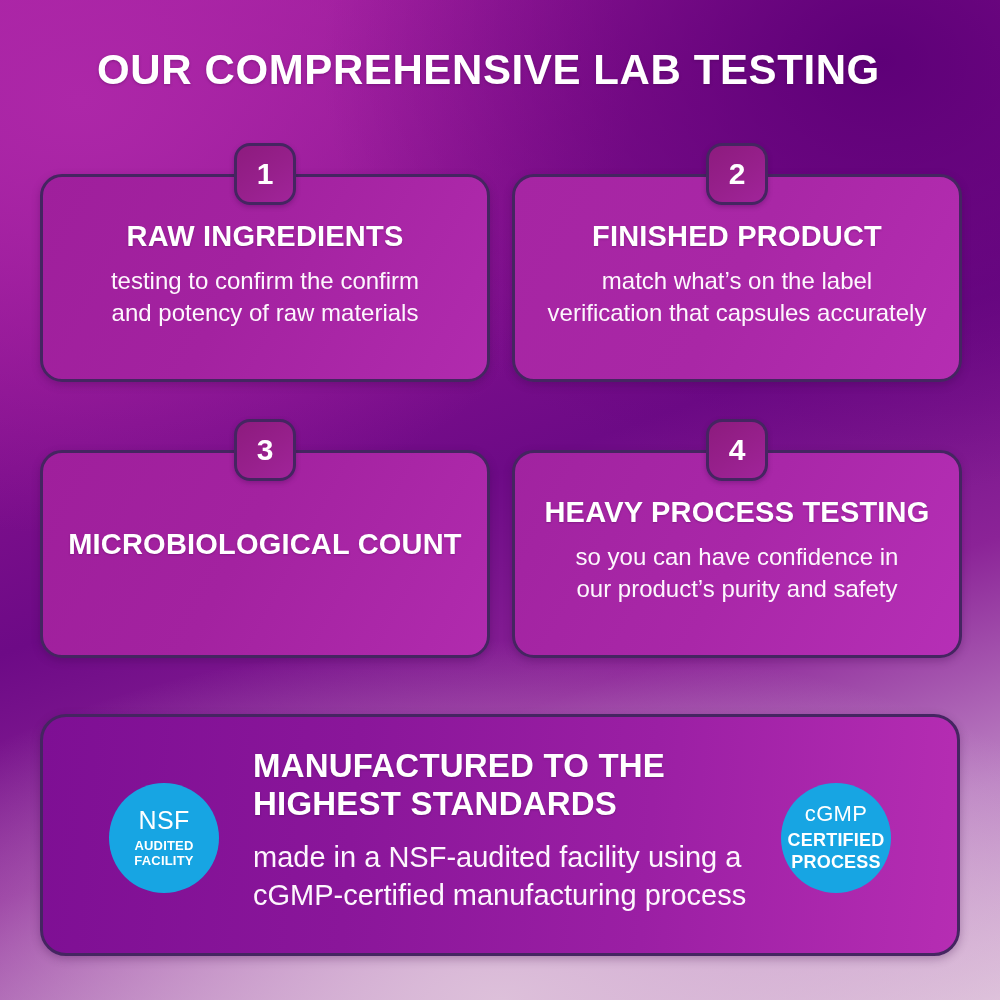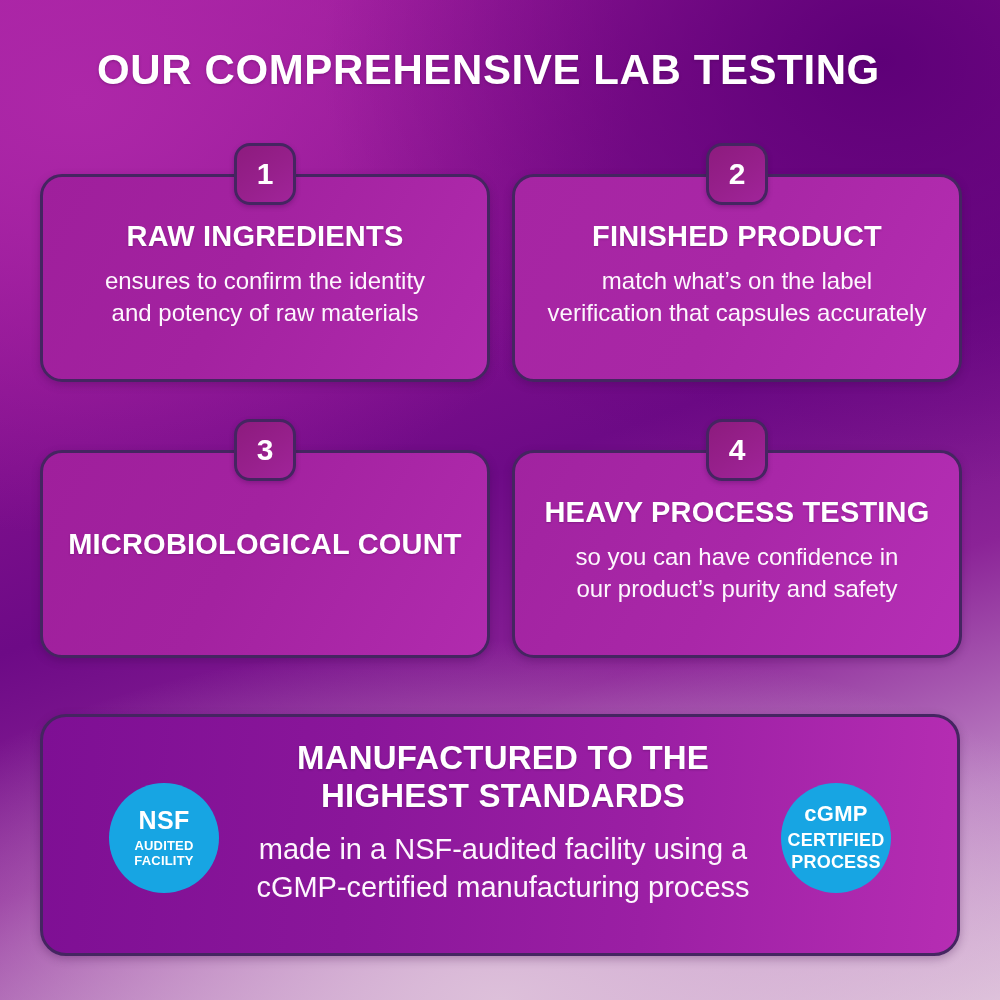--- a/index.html
+++ b/index.html
@@ -91,22 +91,22 @@
   .banner {
     position:absolute;
     left:40px; top:714px; width:920px; height:242px;
     border:3px solid #452561;
     border-radius:26px;
     background:linear-gradient(95deg,#7e0f94 0%, #8a169a 34%, #9b1fa4 66%, #b62db3 100%);
     box-shadow:0 3px 10px rgba(55,0,70,.3);
     overflow:hidden;
   }
   .banner-center {
-    position:absolute; left:210px; top:22px; width:500px;
-    text-align:center;
+    position:absolute; left:210px; top:30px; width:500px;
+    text-align:left;
   }
   .banner-title {
     color:#ffffff; font-weight:bold; font-size:33px;
     line-height:1.16; letter-spacing:.2px;
     text-shadow:0 1px 2px rgba(50,0,60,.3);
   }
   .banner-body {
     margin-top:14px;
     color:#fdf6fd; font-size:29px; line-height:1.34;
   }
@@ -116,40 +116,40 @@
     position:absolute;
     width:110px; height:110px; border-radius:50%;
     background:#17a5e3;
     display:flex; flex-direction:column;
     align-items:center; justify-content:center;
     color:#ffffff; text-align:center;
   }
   .seal-nsf  { left:66px;  top:66px; }
   .seal-cgmp { right:66px; top:66px; }
 
-  .seal-main { font-size:25px; font-weight:bold; letter-spacing:.3px; line-height:1; }
+  .seal-main { font-size:25px; font-weight:normal; letter-spacing:.3px; line-height:1; }
   .seal-main.small { font-size:22px; }
   .seal-sub  { font-size:13px; font-weight:bold; line-height:1.18; margin-top:5px; letter-spacing:.2px; }
   .seal-sub.tight { font-size:18px; }
 </style>
 </head>
 <body>
 
 <div id="poster">
 
   <div class="title">OUR COMPREHENSIVE LAB TESTING</div>
 
   <div class="card card-1" style="left:40px; top:174px; width:450px; height:208px;">
     <div class="badge">
       <span>1</span>
     </div>
     <div class="inner">
       <div class="card-title">RAW INGREDIENTS</div>
       <div class="card-body">
-        <div>ensures to confirm the identity</div>
+        <div>testing to confirm the confirm</div>
         <div>and potency of raw materials</div>
       </div>
     </div>
   </div>
 
   <div class="card card-2" style="left:512px; top:174px; width:450px; height:208px;">
     <div class="badge">
       <span>2</span>
     </div>
     <div class="inner">

